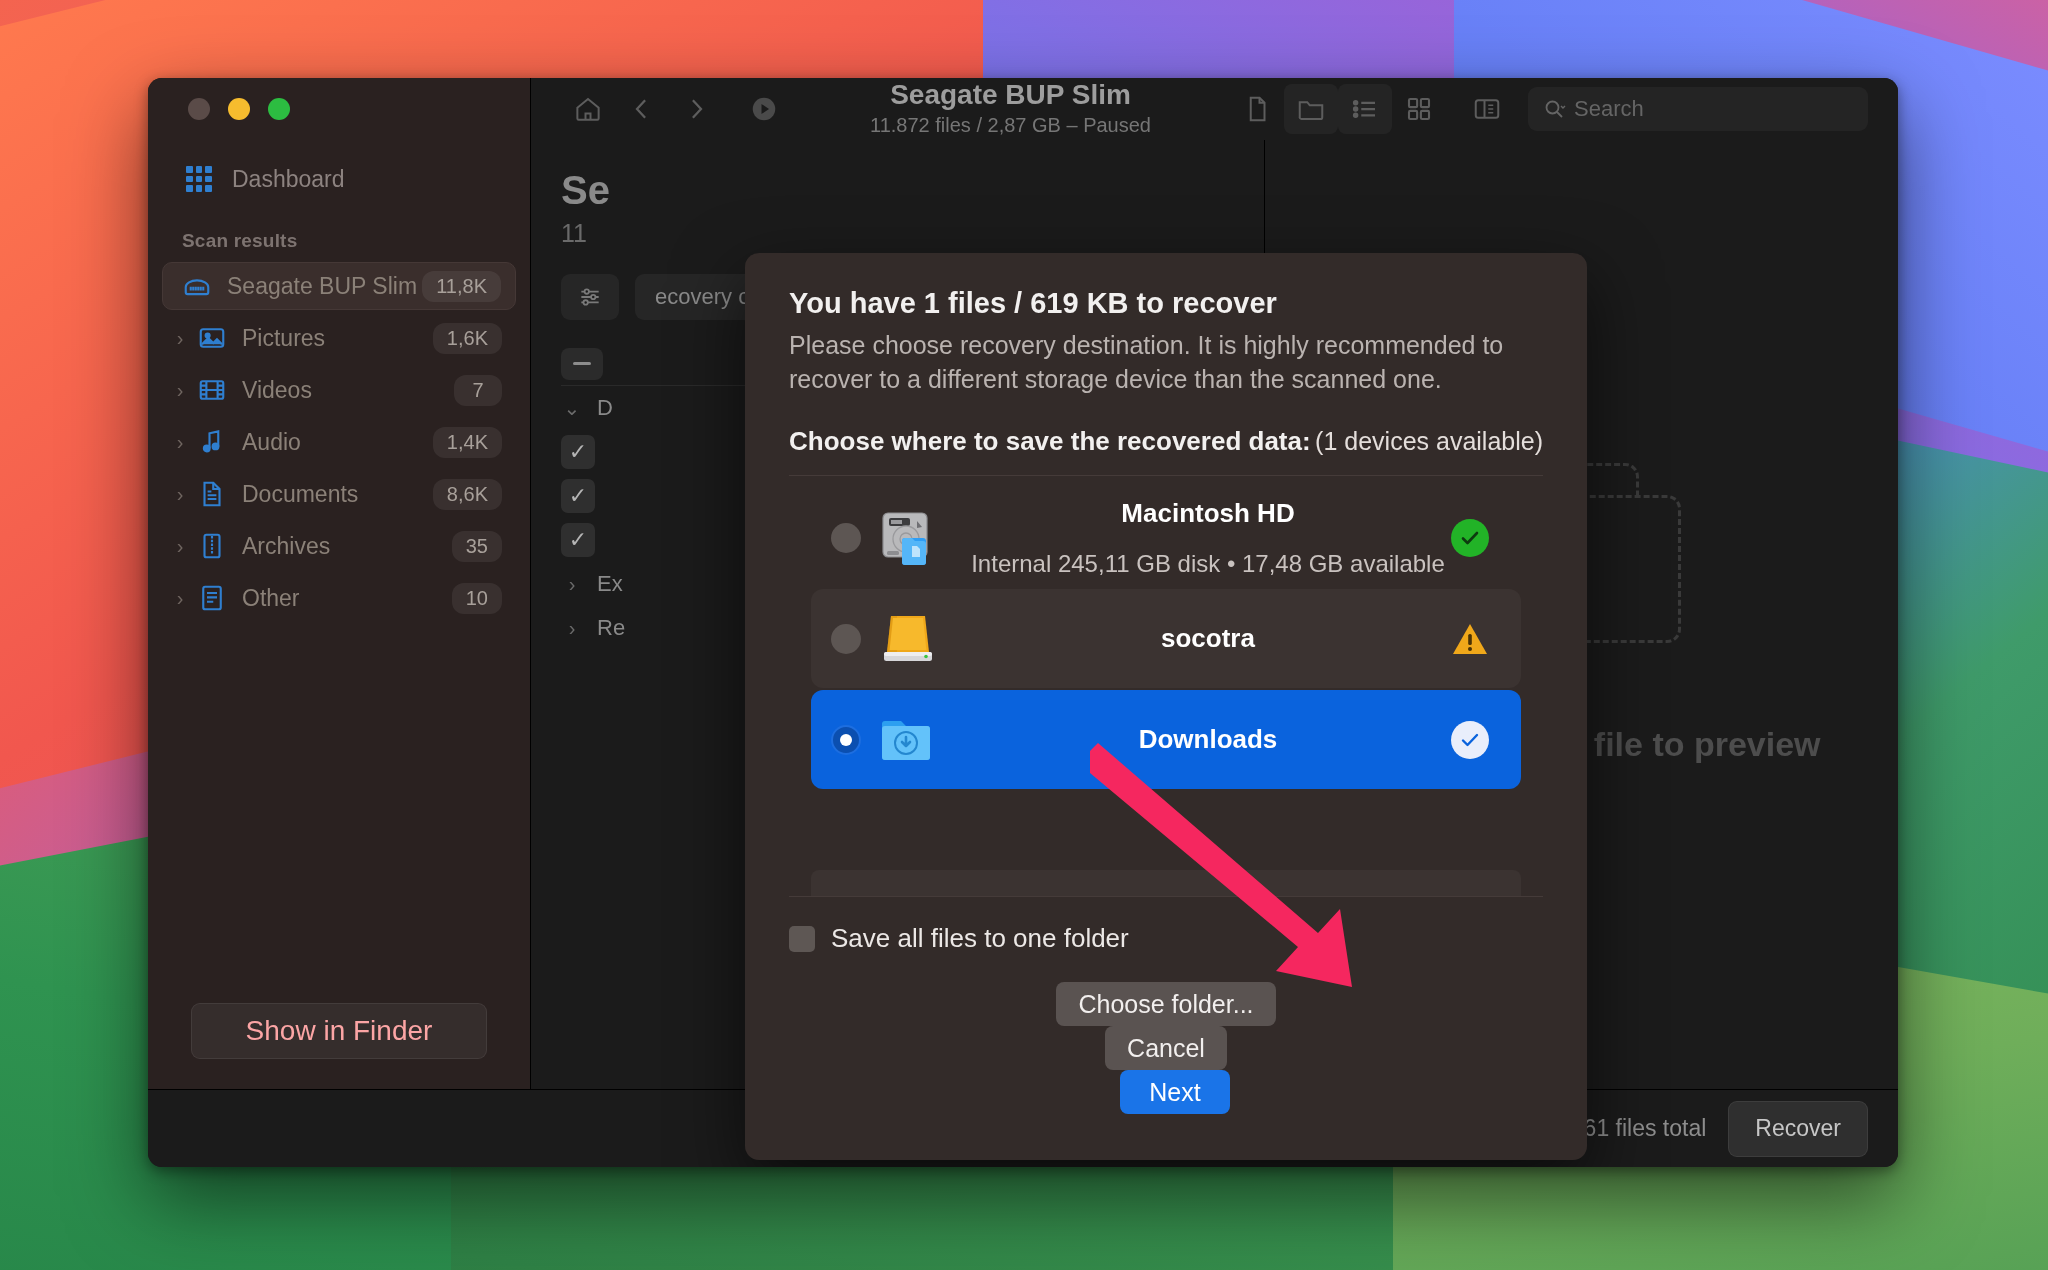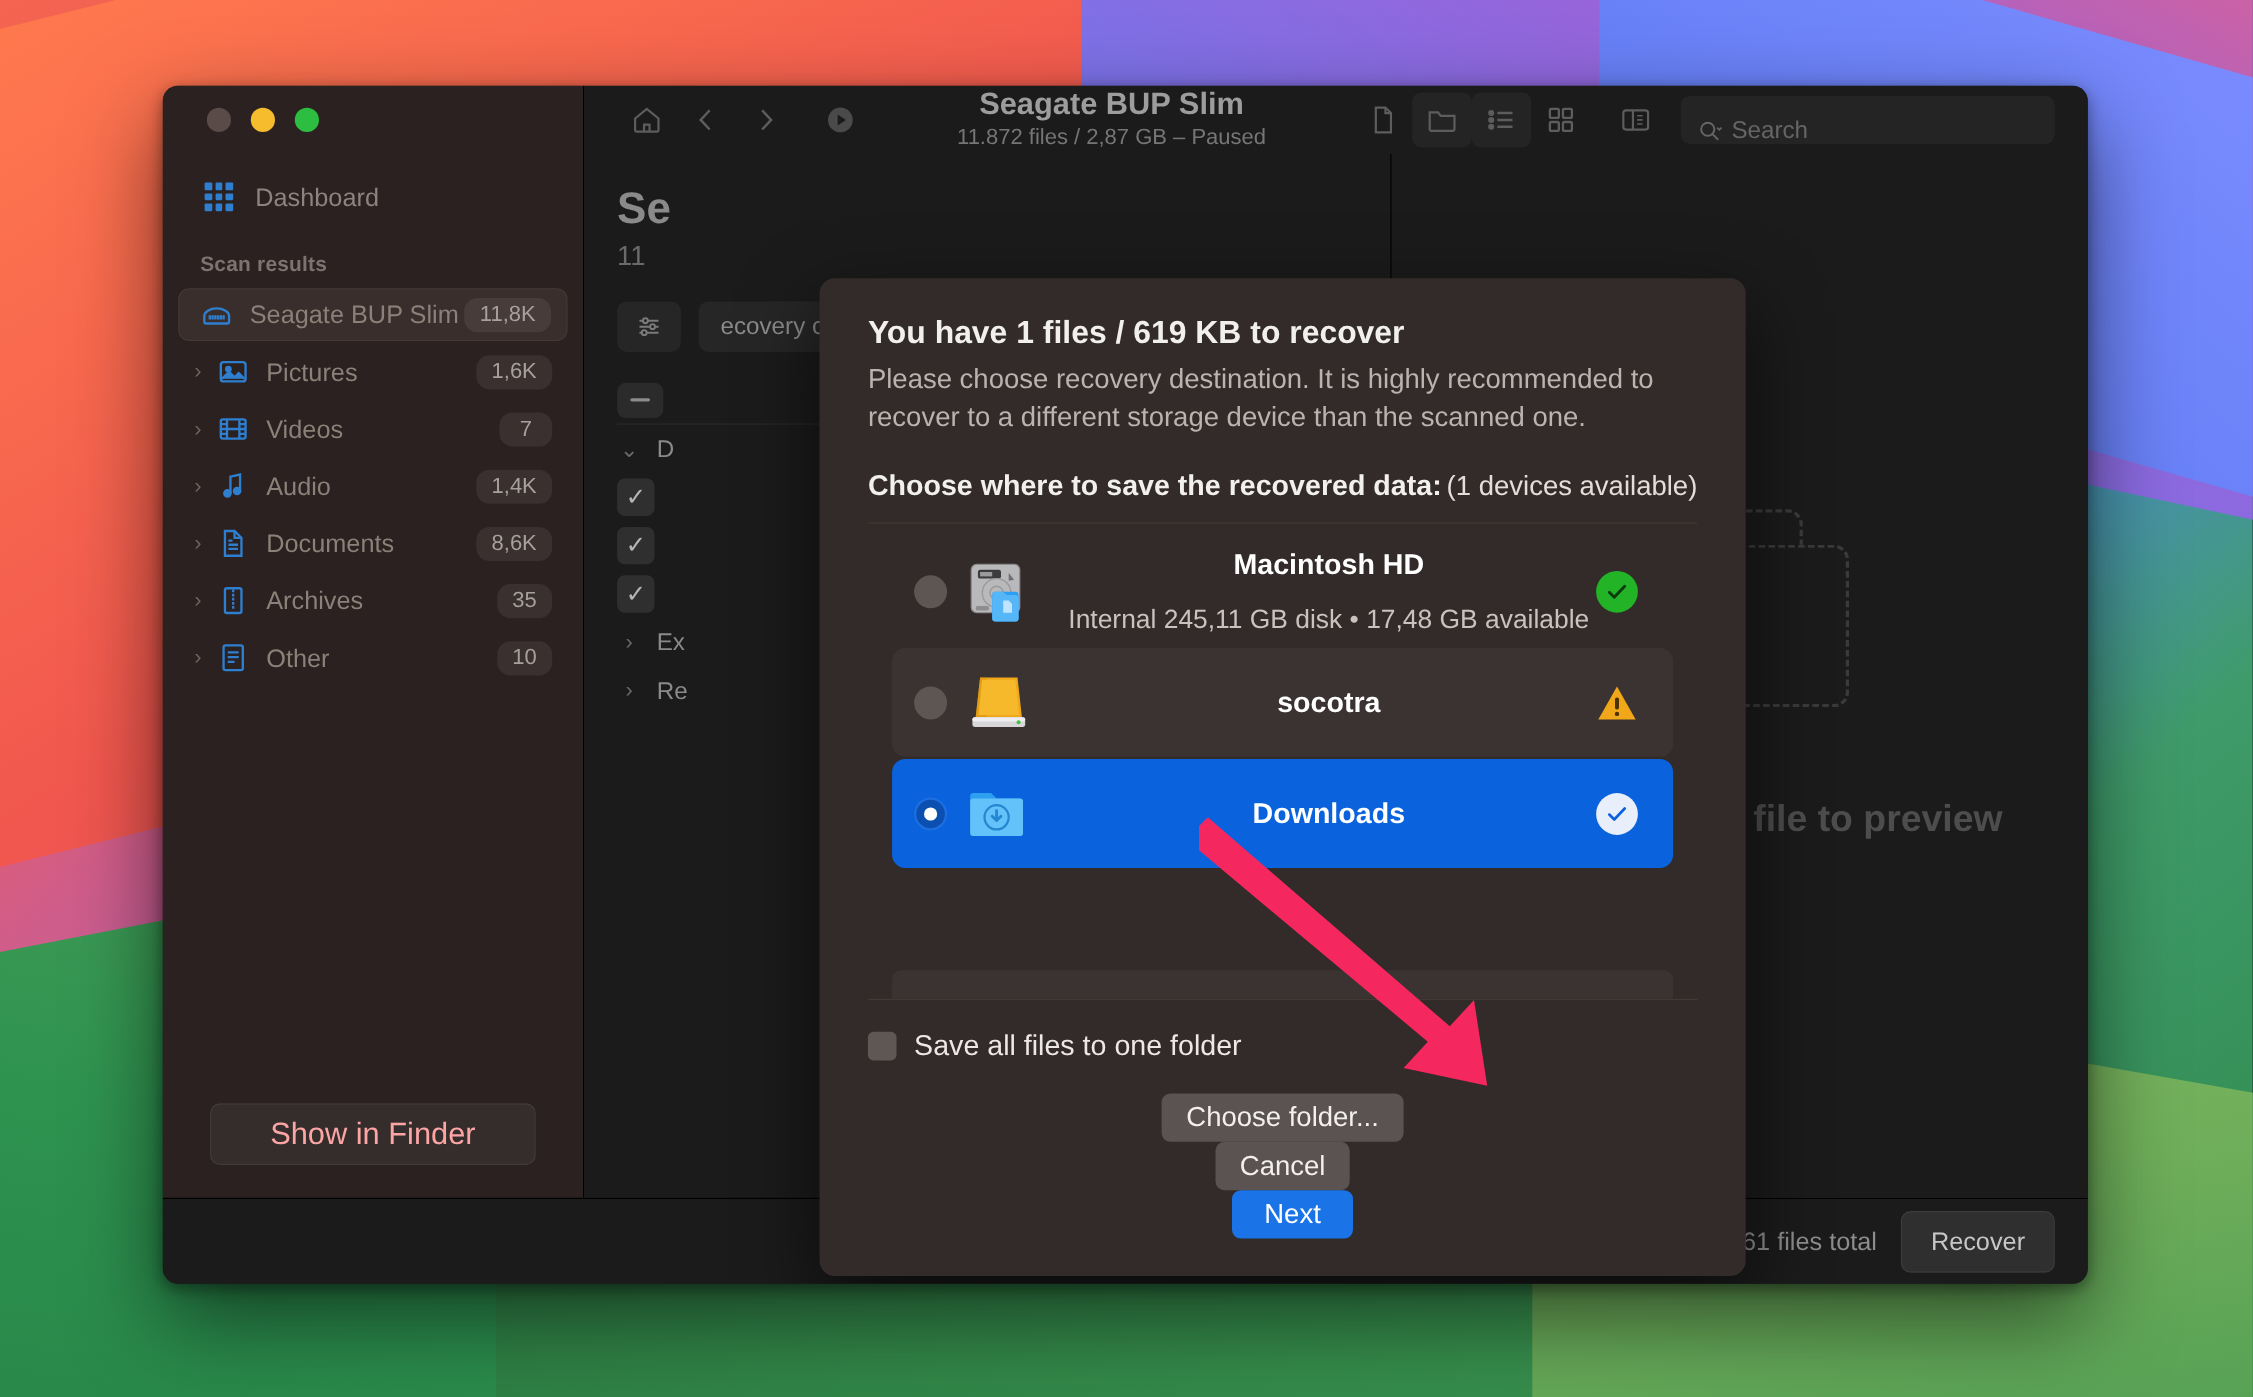--- a/index.html
+++ b/index.html
@@ -91,21 +91,21 @@
   .tb-icon { width:54px; height:50px; display:flex; align-items:center; justify-content:center;
     color:#5d5d5d; border-radius:8px; }
   .tb-icon svg { width:30px; height:30px; }
   .tb-icon.boxed { background:rgba(255,255,255,.045); }
   .tb-gap { width:14px; }
   #toolbar-title { flex:1; text-align:center; padding-bottom:2px; }
   #toolbar-title .t1 { color:#9d9d9d; font-size:28px; font-weight:bold; line-height:1.18; }
   #toolbar-title .t2 { color:#767676; font-size:20px; line-height:1.3; }
   #search-box {
     width:340px; height:44px; background:rgba(255,255,255,.045); border-radius:9px;
-    display:flex; align-items:flex-end; padding:0 14px; gap:8px; color:#656565; font-size:22px;
+    display:flex; align-items:center; padding:0 14px; gap:8px; color:#656565; font-size:22px;
   }
   #search-box svg { width:24px; height:24px; flex:0 0 24px; }
 
   #content { flex:1; display:flex; min-height:0; position:relative; }
 
   
   #file-col { flex:1; min-width:0; position:relative; padding:0 0 0 30px; }
   #file-head { padding:28px 0 0 0; }
   #file-head .fh1 { color:#8a8a8a; font-size:40px; font-weight:bold; }
   #file-head .fh2 { color:#6a6a6a; font-size:25px; margin-top:6px; }
@@ -142,21 +142,21 @@
   #recover-btn { height:56px; padding:0 26px; border-radius:9px;
     background:rgba(255,255,255,.09); border:1px solid rgba(255,255,255,.07);
     color:#c7c7c7; font-size:23px; display:flex; align-items:center; }
 
   
   #dialog-overlay { position:absolute; inset:0; }
   #dialog {
     position:absolute; left:597px; top:175px; width:842px; height:907px;
     background:#332b29; border-radius:14px;
     box-shadow:0 26px 70px rgba(0,0,0,.6);
-    padding:34px 44px 0 44px; display:flex; flex-direction:column;
+    padding:34px 44px 12px 44px; display:flex; flex-direction:column;
   }
   #dlg-title { color:#f2f0ef; font-size:29px; font-weight:bold; }
   #dlg-sub { color:#bab3b0; font-size:25px; line-height:1.36; margin-top:8px; }
   #dlg-chooserow { display:flex; align-items:baseline; justify-content:space-between; margin-top:30px; }
   #dlg-choose { color:#f2f0ef; font-size:26px; font-weight:bold; }
   #dlg-avail { color:#e4dedb; font-size:25px; }
 
   #device-list {
     margin-top:18px; flex:1; min-height:0; border-top:1px solid #453b39;
     border-bottom:1px solid #453b39; overflow:hidden; position:relative;

